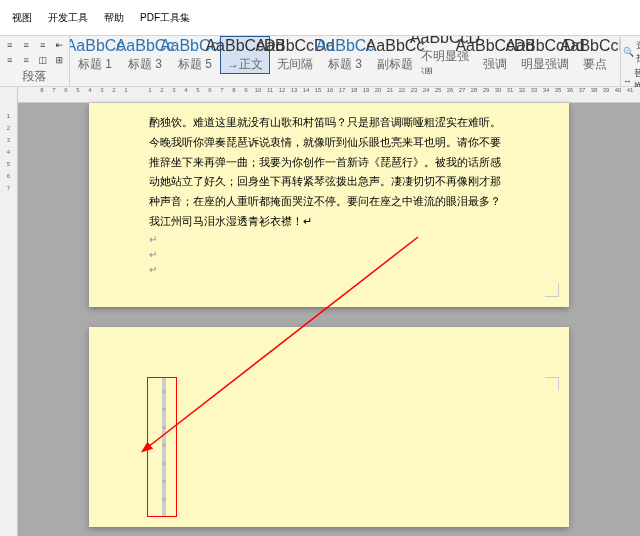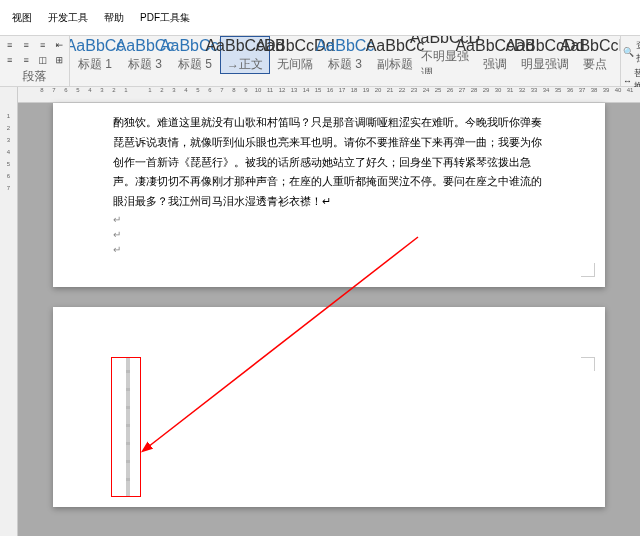--- a/index.html
+++ b/index.html
@@ -27,21 +27,21 @@
     .edit-item { display: flex; align-items: center; gap: 2px; padding: 1px; cursor: pointer; font-size: 9px; color: #333; }
     
     .workspace { display: flex; height: 466px; }
     .ruler-v { width: 18px; background: #f0f0f0; border-right: 1px solid #ccc; font-size: 6px; text-align: center; padding-top: 20px; color: #666; }
     .ruler-v span { display: block; margin: 6px 0; }
     
     .doc-area { flex: 1; overflow: auto; background: #aaa; position: relative; }
     .ruler-h { height: 16px; background: #f0f0f0; border-bottom: 1px solid #ccc; font-size: 6px; color: #666; display: flex; padding-left: 18px; position: sticky; top: 0; }
     .ruler-h span { width: 12px; text-align: center; }
     
-    .page { width: 552px; background: #ffffff; margin: 0 auto 20px; box-shadow: 0 2px 6px rgba(0,0,0,0.3); position: relative; min-height: 180px; padding: 10px 60px 30px; }
+    .page { width: 480px; background: #fef9c3; margin: 0 auto 20px; box-shadow: 0 2px 6px rgba(0,0,0,0.3); position: relative; min-height: 180px; padding: 10px 60px 30px; }
     .page-text { font-size: 11px; line-height: 1.8; color: #000; font-family: SimSun, serif; }
     .para-marks { color: #888; font-size: 10px; line-height: 1.5; }
     .corner-mark { position: absolute; width: 14px; height: 14px; border: 1px solid #ccc; }
     .cm-br { bottom: 10px; right: 10px; border-top: none; border-left: none; }
     .cm-tr { top: 50px; right: 10px; border-bottom: none; border-left: none; }
     
     .page2 { padding: 50px 60px; min-height: 200px; }
     .highlight-box { position: absolute; left: 58px; top: 50px; width: 30px; height: 140px; border: 1.5px solid #f00; }
     .highlight-box .bar { width: 4px; height: 100%; background: repeating-linear-gradient(0deg, #ccc, #ccc 15px, #bbb 15px, #bbb 18px); margin-left: 14px; }
     

